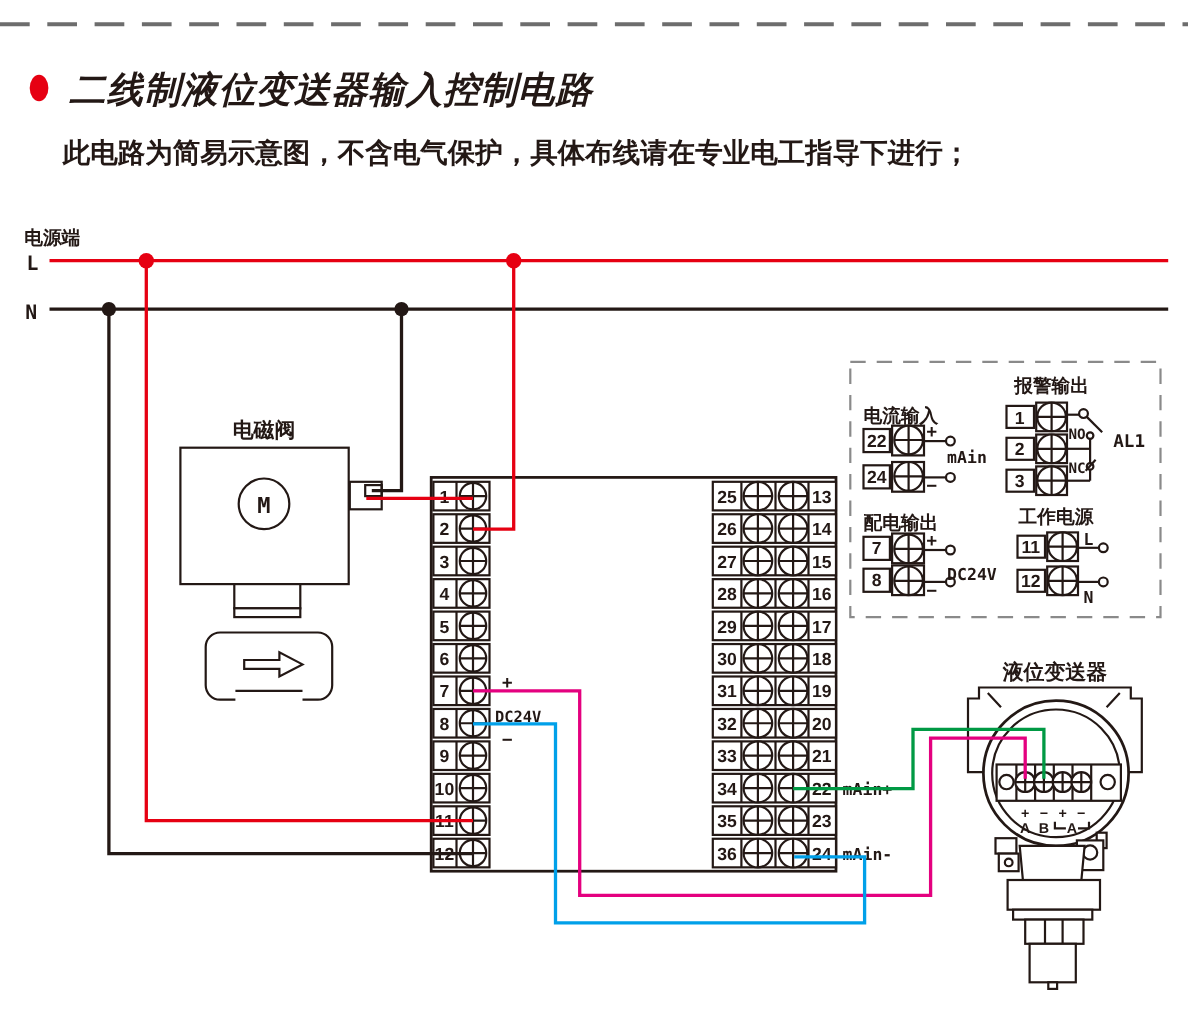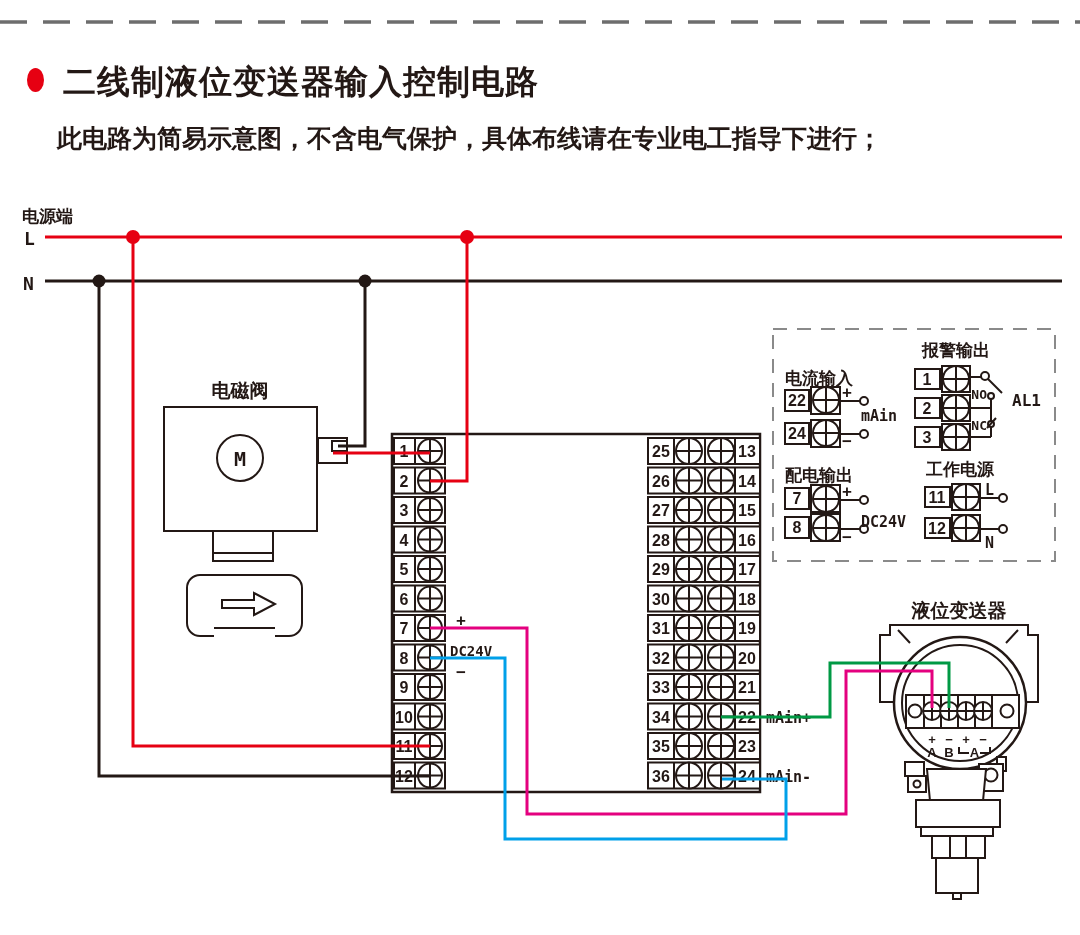--- a/index.html
+++ b/index.html
@@ -1,18 +1,18 @@
 <!DOCTYPE html>
 <html><head>
 <meta charset="utf-8">
 <style>
   html,body{margin:0;padding:0;background:#fff;}
   .stage{position:relative;width:1080px;height:935px;background:#fff;overflow:hidden;
          font-family:"Liberation Sans",sans-serif;color:#231815;}
-  .hdr-title{position:absolute;left:63px;top:60px;font-size:33px;font-weight:bold;letter-spacing:1px;}
+  .hdr-title{position:absolute;left:63px;top:60px;font-size:33px;font-weight:bold;letter-spacing:1px;font-style:italic;}
   .hdr-bullet{position:absolute;left:27px;top:68px;width:17px;height:24px;border-radius:50%;background:#e60012;}
   .hdr-sub{position:absolute;left:57px;top:122px;font-size:25px;font-weight:bold;}
   svg{position:absolute;left:0;top:0;}
   .k{fill:none;stroke:#231815;stroke-width:2;}
   .box{fill:#fff;stroke:#231815;stroke-width:2;}
   .box3{fill:#fff;stroke:#231815;stroke-width:2.5;}
   .wire{fill:none;stroke-width:3;stroke-linejoin:miter;}
   text{fill:#231815;font-family:"Liberation Sans",sans-serif;}
   .num{font-size:16px;font-weight:bold;text-anchor:middle;}
   .cnl{font-size:17px;font-weight:bold;}

